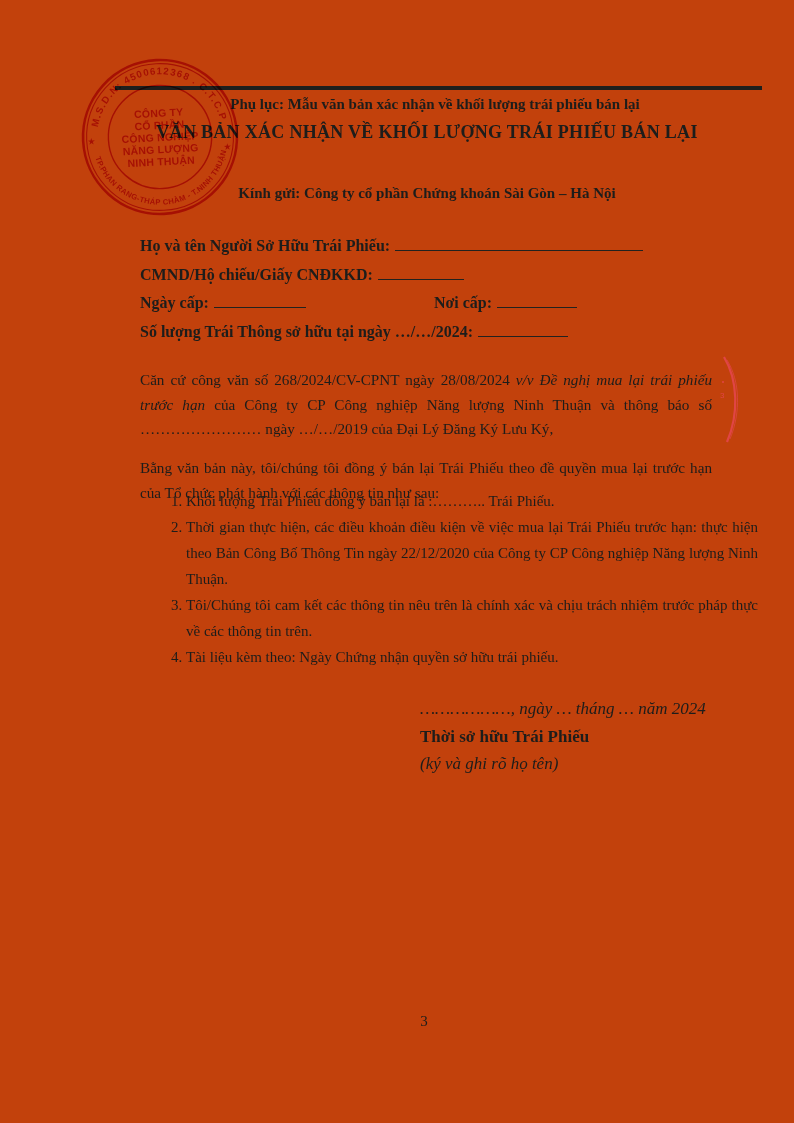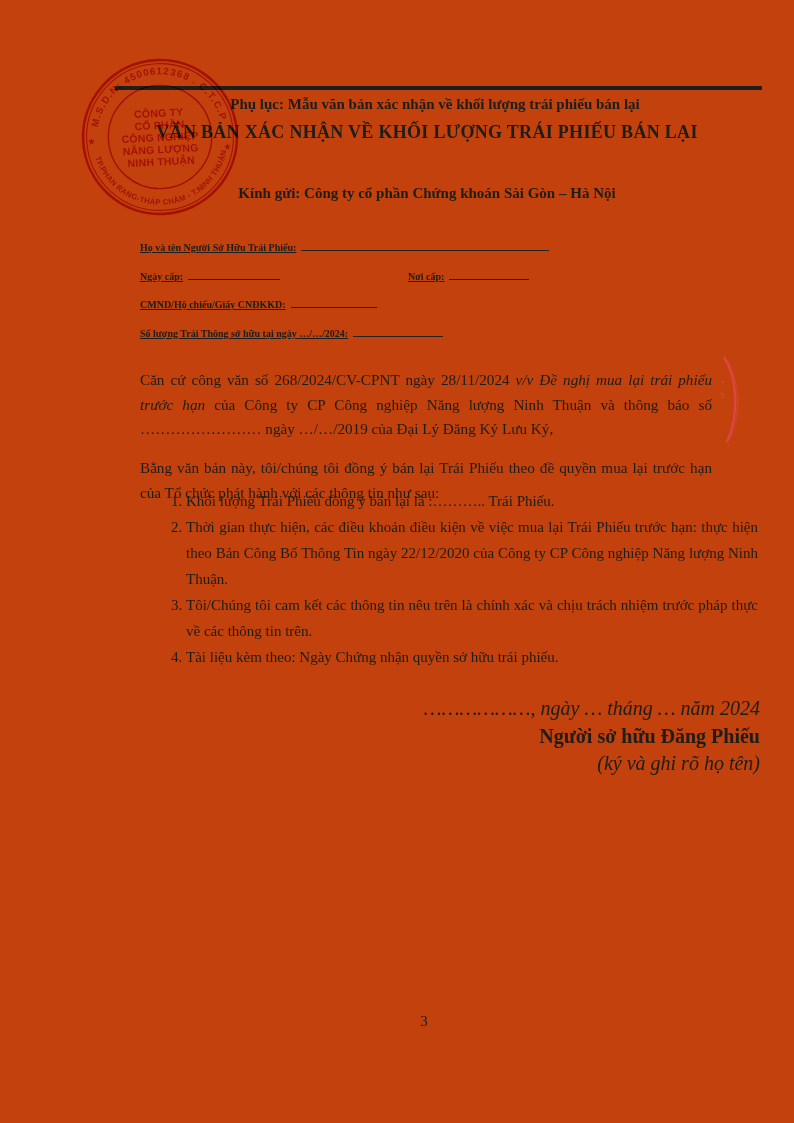--- a/index.html
+++ b/index.html
@@ -27,21 +27,21 @@
     text-align:center; font-weight:bold; font-size:18px;
     letter-spacing:0.3px;
   }
   .recipient {
     left:140px; top:185px; width:574px;
     text-align:center; font-weight:bold; font-size:15px;
   }
 
   .form {
     left:140px; top:237px; width:572px;
-    font-weight:bold; font-size:10px;text-decoration:underline;
+    font-weight:bold; font-size:16px;
   }
   .form-row { display:flex; align-items:baseline; height:28.5px; }
   .fill-line {
     display:inline-block; margin-left:5px;
     border-bottom:1.6px solid #22221f; height:13px;
   }
   .w248 { width:248px; } .w86 { width:86px; } .w92 { width:92px; } .w80 { width:80px; } .w90 { width:90px; }
   .gap-place { margin-left:128px; }
 
   .para {
@@ -53,21 +53,21 @@
 
   .num-list {
     left:140px; top:488px; width:572px;
     margin:0; padding:0 0 0 46px;
     font-size:15px; line-height:26px;
   }
   .num-list li { text-align:justify; margin:0; padding:0; }
 
   .signature {
     left:420px; top:695px; width:340px;
-    text-align:right; font-size:20px; line-height:27.5px;
+    text-align:left; font-size:17px; line-height:27.5px;
   }
   .sig-title { font-weight:bold; }
 
   .page-number {
     left:404px; top:1013px; width:40px;
     text-align:center; font-size:15px;
   }
 
   .stamp {
     left:79px; top:56px; width:162px; height:162px;
@@ -95,49 +95,49 @@
   <h1 class="abs doc-title">VĂN BẢN XÁC NHẬN VỀ KHỐI LƯỢNG TRÁI PHIẾU BÁN LẠI</h1>
 
   <div class="abs recipient">Kính gửi: Công ty cổ phần Chứng khoán Sài Gòn – Hà Nội</div>
 
   <section class="abs form">
     <div class="form-row">
       <span>Họ và tên Người Sở Hữu Trái Phiếu:</span>
       <span class="fill-line w248"></span>
     </div>
     <div class="form-row">
+      <span>CMND/Hộ chiếu/Giấy CNĐKKD:</span>
+      <span class="fill-line w86"></span>
+    </div>
+    <div class="form-row">
       <span>Ngày cấp:</span>
       <span class="fill-line w92"></span>
       <span class="gap-place">Nơi cấp:</span>
       <span class="fill-line w80"></span>
-    </div>
-    <div class="form-row">
-      <span>CMND/Hộ chiếu/Giấy CNĐKKD:</span>
-      <span class="fill-line w86"></span>
     </div>
     <div class="form-row">
       <span>Số lượng Trái Thông sở hữu tại ngày …/…/2024:</span>
       <span class="fill-line w90"></span>
     </div>
   </section>
 
-  <p class="abs para para1"><span>Căn cứ công văn số 268/2024/CV-CPNT ngày 28/11/2024 </span><span class="it">v/v Đề nghị mua lại trái phiếu trước hạn</span><span> của Công ty CP Công nghiệp Năng lượng Ninh Thuận và thông báo số …………………… ngày …/…/2019 của Đại Lý Đăng Ký Lưu Ký,</span></p>
+  <p class="abs para para1"><span>Căn cứ công văn số 268/2024/CV-CPNT ngày 28/08/2024 </span><span class="it">v/v Đề nghị mua lại trái phiếu trước hạn</span><span> của Công ty CP Công nghiệp Năng lượng Ninh Thuận và thông báo số …………………… ngày …/…/2019 của Đại Lý Đăng Ký Lưu Ký,</span></p>
 
   <p class="abs para para2">Bằng văn bản này, tôi/chúng tôi đồng ý bán lại Trái Phiếu theo đề quyền mua lại trước hạn của Tổ chức phát hành với các thông tin như sau:</p>
 
   <ol class="abs num-list">
     <li><span>Khối lượng Trái Phiếu đồng ý bán lại là :……….. Trái Phiếu.</span></li>
     <li><span>Thời gian thực hiện, các điều khoản điều kiện về việc mua lại Trái Phiếu trước hạn: thực hiện theo Bản Công Bố Thông Tin ngày 22/12/2020 của Công ty CP Công nghiệp Năng lượng Ninh Thuận.</span></li>
     <li><span>Tôi/Chúng tôi cam kết các thông tin nêu trên là chính xác và chịu trách nhiệm trước pháp thực về các thông tin trên.</span></li>
     <li><span>Tài liệu kèm theo: Ngày Chứng nhận quyền sở hữu trái phiếu.</span></li>
   </ol>
 
   <div class="abs signature">
     <div class="it">………………, ngày … tháng … năm 2024</div>
-    <div class="sig-title">Người sở hữu Đăng Phiếu</div>
+    <div class="sig-title">Thời sở hữu Trái Phiếu</div>
     <div class="it">(ký và ghi rõ họ tên)</div>
   </div>
 
   <div class="abs page-number">3</div>
 
   <svg class="abs stamp" viewBox="0 0 160 160" aria-hidden="true">
     <circle class="st-ring" cx="80" cy="80" r="76" stroke-width="2.6"></circle>
     <circle class="st-ring" cx="80" cy="80" r="72.5" stroke-width="1.1"></circle>
     <circle class="st-ring" cx="80" cy="80" r="51" stroke-width="1.4"></circle>
     <defs>

